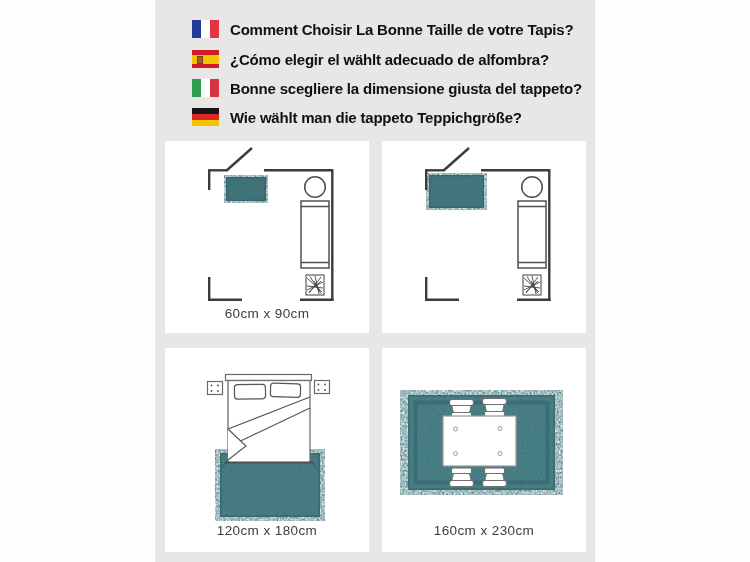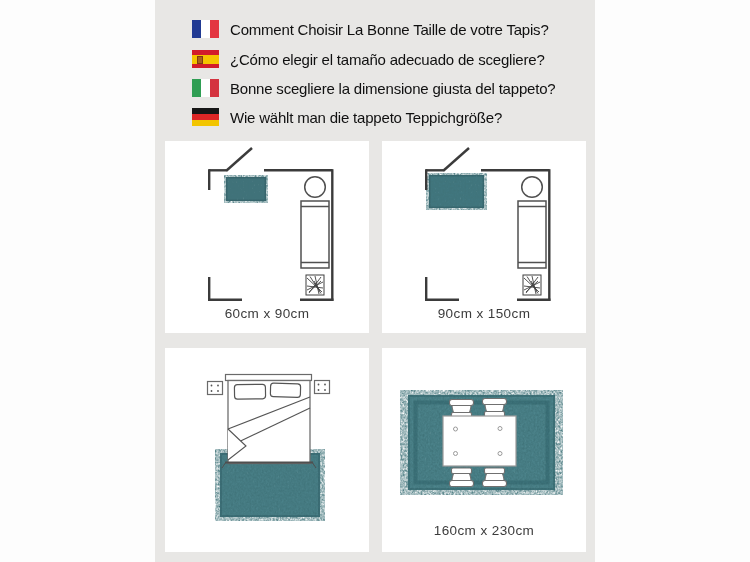--- a/index.html
+++ b/index.html
@@ -13,21 +13,21 @@
     background:#e8e7e5;
   }
   
   .hrow{position:absolute;left:37px;height:19px;white-space:nowrap;}
   .hrow .flag{
     position:absolute;left:0;top:0;width:27px;height:18px;
     box-shadow:0 0 0 1px rgba(0,0,0,0.05) inset;
   }
   .hrow .htext{
     position:absolute;left:38px;top:0;line-height:19px;
-    font-size:15px;font-weight:400;color:#101010;letter-spacing:-0.2px;
+    font-size:15px;font-weight:700;color:#101010;letter-spacing:-0.2px;
   }
   .r1{top:20px}.r2{top:50px}.r3{top:79px}.r4{top:108px}
   
   .flag{display:block;}
   .flag .col{position:absolute;top:0;height:100%;width:9px;}
   .flag .row{position:absolute;left:0;width:100%;}
   .fr .c1{left:0;background:#213a93}.fr .c2{left:9px;background:#fff}.fr .c3{left:18px;background:#e33540}
   .it .c1{left:0;background:#2f9e53}.it .c2{left:9px;background:#fff}.it .c3{left:18px;background:#d4333f}
   .es .e1{top:0;height:4.5px;background:#d21c2b}
   .es .e2{top:4.5px;height:9px;background:#f5c400}
@@ -78,21 +78,21 @@
       <span class="htext">Comment Choisir La Bonne Taille de votre Tapis?</span>
     </div>
 
     <div class="hrow r2">
       <span class="flag es">
         <span class="row e1"></span>
           <span class="row e2"></span>
           <span class="row e3"></span>
         <span class="es-emblem"></span>
       </span>
-      <span class="htext">¿Cómo elegir el tamaño adecuado de scegliere?</span>
+      <span class="htext">¿Cómo elegir el wählt adecuado de alfombra?</span>
     </div>
 
     <div class="hrow r3">
       <span class="flag it">
         <span class="col c1"></span>
           <span class="col c2"></span>
           <span class="col c3"></span>
       </span>
       <span class="htext">Bonne scegliere la dimensione giusta del tappeto?</span>
     </div>
@@ -162,21 +162,20 @@
         <g stroke="#505050" stroke-width="1.5" fill="#ffffff">
           <circle cx="149" cy="46" r="10.3"></circle>
           <rect x="135" y="60" width="28" height="67"></rect>
           <path d="M135,65.5 H163 M135,121.5 H163" fill="none"></path>
         </g>
         <g stroke="#3f3f3f" stroke-width="0.9" fill="none">
           <rect x="140" y="134" width="18" height="20" stroke-width="1"></rect>
           <path d="M141,137 l15,14 M144,135.5 l11,17 M149,135 l4,18 M155,136 l-12,16 M157,141 l-16,8 M141,145 l16,2 M143,151 l12,-11 M148,140 l6,10"></path>
         </g>
       </svg>
-      <div class="size-label">90cm x 150cm</div>
     </section>
 
     <section class="card row2 c-bl">
       <svg class="scene" viewBox="0 0 202 204">
 
         <g>
           <rect x="54" y="105" width="100" height="64" fill="#4a8189"></rect>
           <rect x="54" y="105" width="100" height="64" filter="url(#rugNoiseDark)"></rect>
           <rect x="54" y="105" width="100" height="64" filter="url(#rugNoiseLight)" opacity="0.5"></rect>
           <rect x="55" y="106" width="98" height="62" fill="none" stroke="#29545b" stroke-width="2" opacity="0.35"></rect>
@@ -210,20 +209,21 @@
           <path d="M62,81 Q100,66 144,49"></path>
           <path d="M62,99 Q104,79 144,60"></path>
           <path d="M62,81 L80,98 L62,112" fill="#ffffff"></path>
         </g>
 
         <g>
           <path d="M59,114.5 H147" stroke="#4f4f4f" stroke-width="2" fill="none"></path>
           <path d="M60,114 l-4,6 M146,114 l4,6" stroke="#4f4f4f" stroke-width="1" fill="none"></path>
         </g>
       </svg>
+      <div class="size-label">120cm x 180cm</div>
     </section>
 
     <section class="card row2 c-br">
       <svg class="scene" viewBox="0 0 202 204">
 
         <g>
           <rect x="25" y="47" width="147" height="95" fill="#4d858d"></rect>
           <rect x="25" y="47" width="147" height="95" filter="url(#rugNoiseDark)"></rect>
           <rect x="25" y="47" width="147" height="95" filter="url(#rugNoiseLight)" opacity="0.5"></rect>
           <rect x="32.5" y="54.5" width="132" height="80" fill="none" stroke="#285a62" stroke-width="4" opacity="0.4"></rect>

